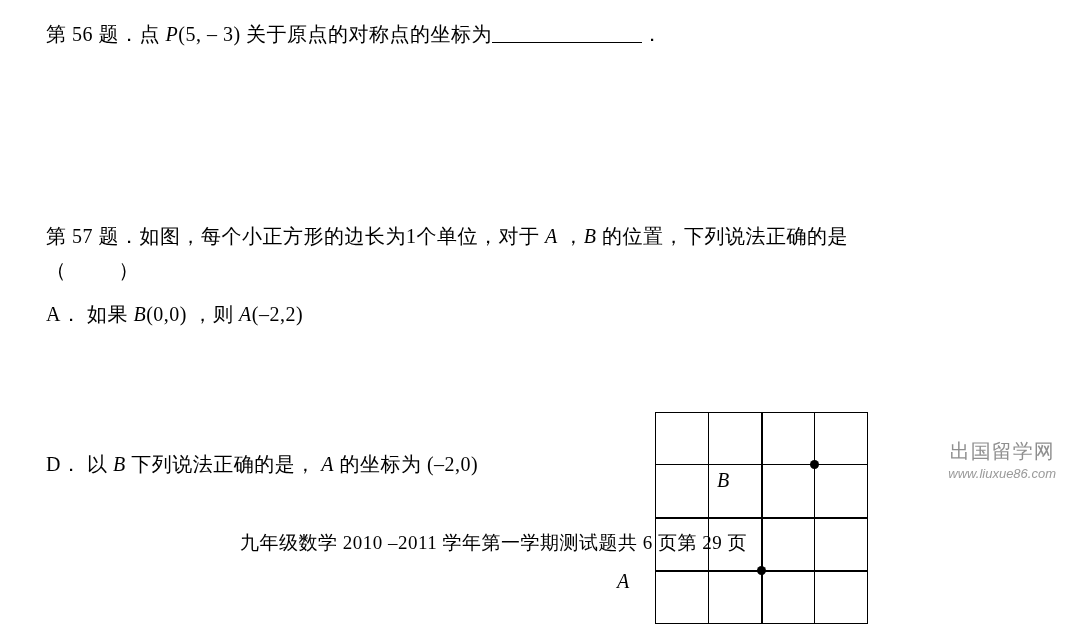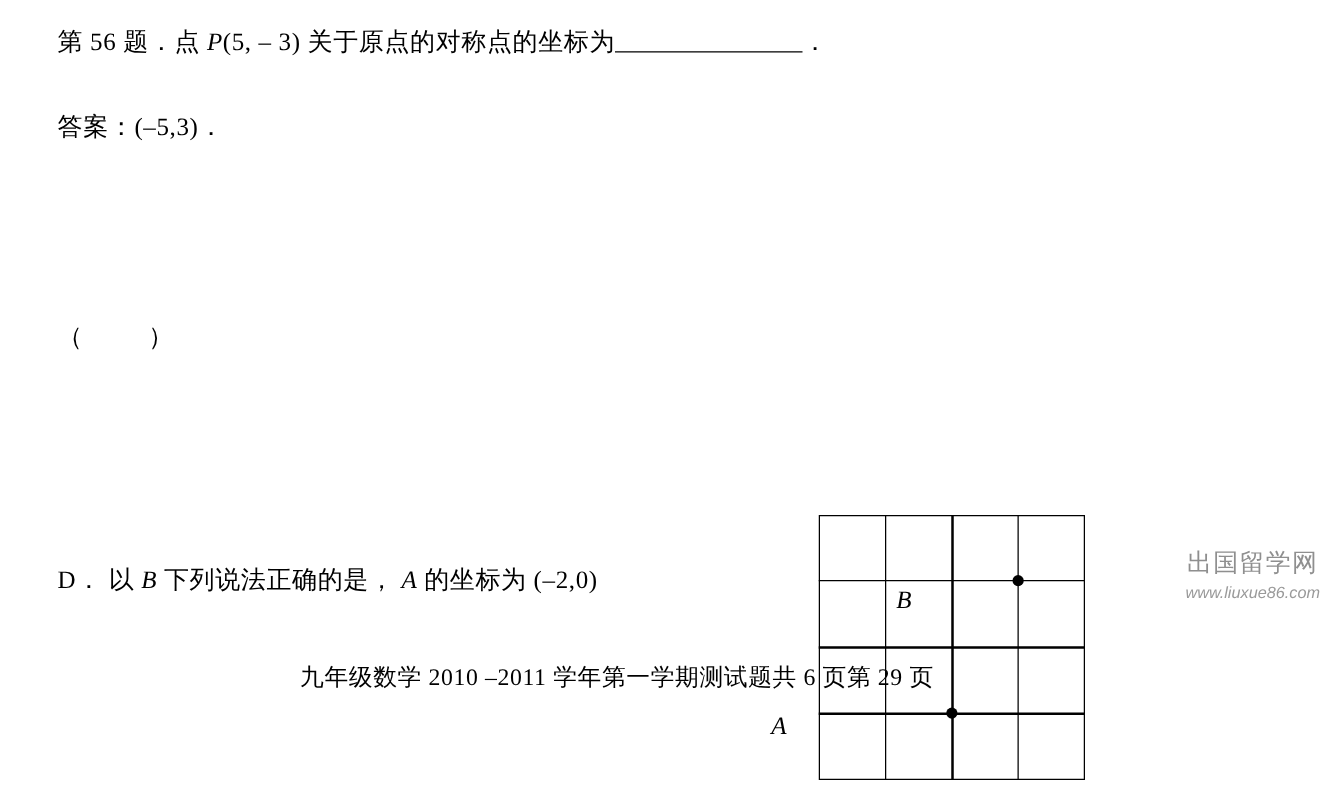--- a/index.html
+++ b/index.html
@@ -132,29 +132,32 @@
 </style>
 </head>
 <body>
 
 <div class="page">
 
   <div class="line" id="q56-text">
     <span>第 56 题．点 </span><span class="it">P</span><span>(5, – 3)</span><span> 关于原点的对称点的坐标为</span><span class="blank-underline"></span><span>．</span>
   </div>
 
-  <div class="line" id="q56-answer">
-    <span>答案：</span><span>(–5,3)</span><span>．</span>
+
+  <div class="line" id="q57-text-1">
+    <span>第 57 题．如图，每个小正方形的边长为1个单位，对于 </span><span class="it">A</span><span> ，</span><span class="it">B</span><span> 的位置，下列说法正确的是</span>
   </div>
-
 
   <div class="line" id="q57-text-2">
     <span>（</span><span class="paren-blank"></span><span>）</span>
   </div>
 
+  <div class="line" id="q57-optA">
+    <span>A．</span><span> 如果 </span><span class="it">B</span><span>(0,0) ，则 </span><span class="it">A</span><span>(–2,2)</span>
+  </div>
 
 
 
   <div class="line" id="q57-optD">
     <span>D．</span><span> 以 </span><span class="it">B</span><span> 下列说法正确的是， </span><span class="it">A</span><span> 的坐标为 (–2,0)</span>
   </div>
 
   <div class="line" id="footer-line">九年级数学 2010 –2011 学年第一学期测试题共 6 页第 29 页</div>
 
   <div id="grid-figure">

